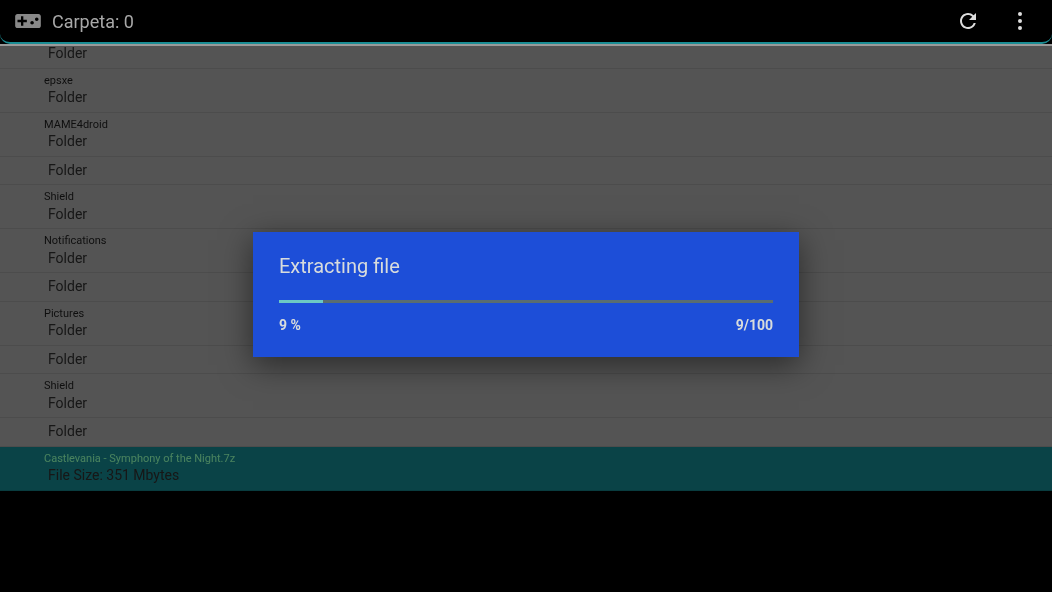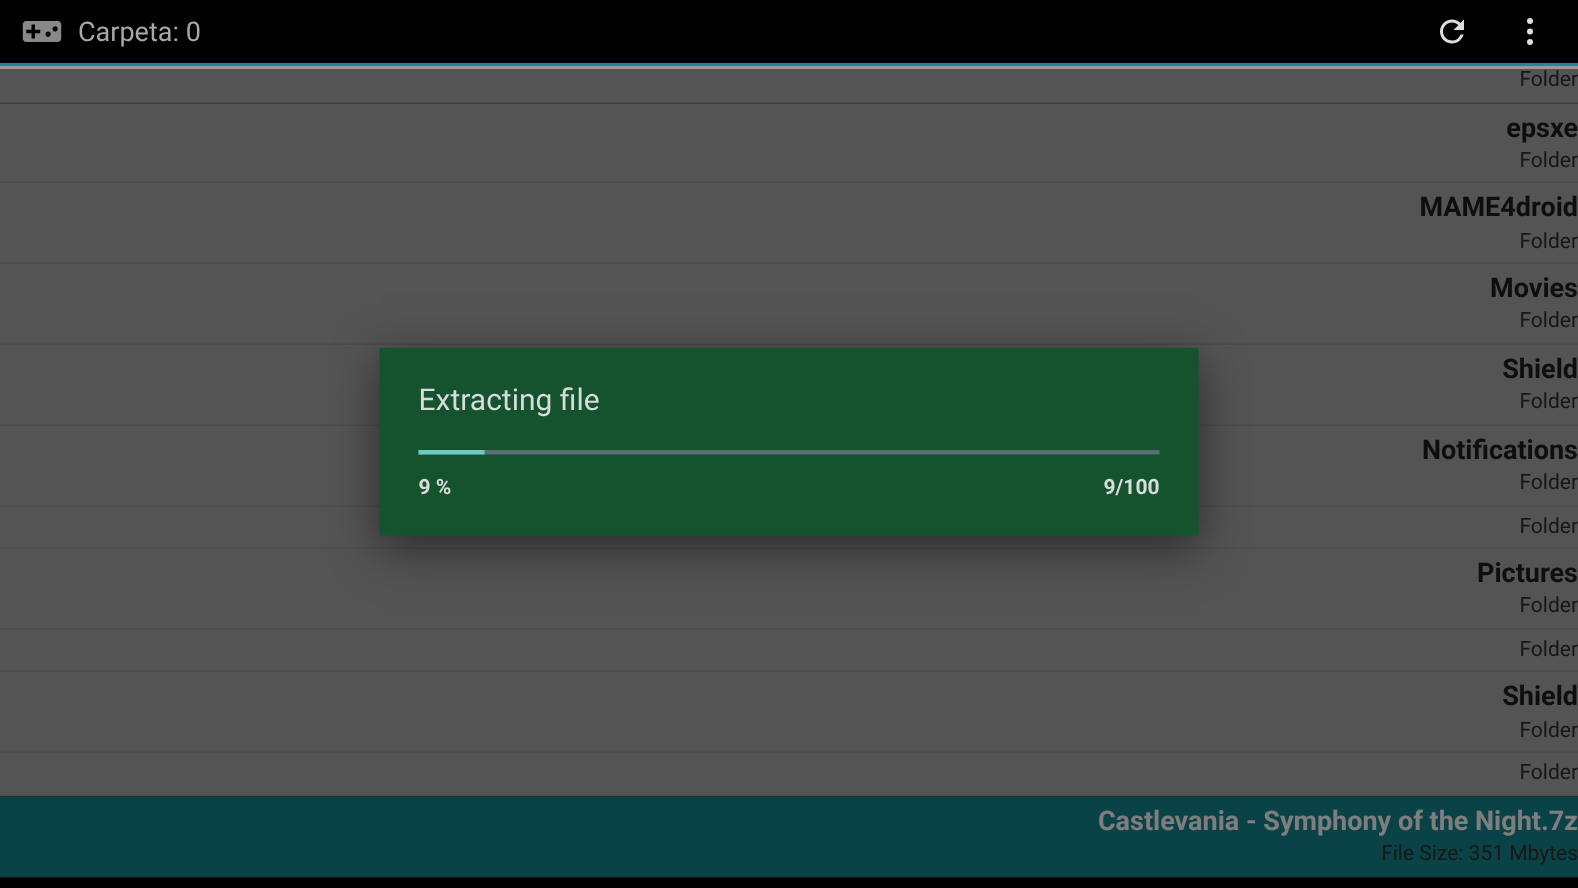--- a/index.html
+++ b/index.html
@@ -15,20 +15,21 @@
       overflow: hidden;
       position: relative;
     }
     .action-bar {
       height: 44px;
       background: #000;
       display: flex;
       align-items: center;
       padding: 0 12px;
       border-bottom: 2px solid #1a8d94;
+      border-radius: 10px;
     }
     .app-icon {
       width: 32px;
       height: 32px;
       margin-right: 8px;
       display: flex;
       align-items: center;
       justify-content: center;
     }
     .app-icon svg {
@@ -50,69 +51,68 @@
       height: 24px;
       cursor: pointer;
     }
     .action-icon svg {
       fill: #ddd;
     }
     .list-container {
       position: relative;
       height: 546px;
       overflow: hidden;
-      text-align: right;
     }
     .list-item {
       padding: 4px 0 4px 44px;
       border-bottom: 1px solid rgba(0,0,0,0.1);
       background: #9a9a9a;
     }
     .list-item:nth-child(even) {
       background: #9a9a9a;
     }
     .list-item.first-partial {
       padding-top: 0;
     }
     .list-item.selected {
       background: #137a81;
     }
     .item-name {
       color: #1a1a1a;
-      font-size: 18px;
-      font-weight: bold;
+      font-size: 11px;
+      font-weight: normal;
       line-height: 1.4;
     }
     .item-type {
       color: #2a2a2a;
       font-size: 14px;
       line-height: 1.4;
       padding-left: 4px;
     }
     .selected .item-name {
-      color: #e5e5e5;
+      color: #86efac;
     }
     .selected .item-type {
       color: #2a2a2a;
     }
     .scrim {
       position: absolute;
       left: 0;
       right: 0;
       top: 46px;
       bottom: 0;
       background: rgba(0,0,0,0.45);
       pointer-events: none;
     }
     .dialog {
       position: absolute;
       left: 253px;
       top: 232px;
       width: 546px;
-      background: #14532d;
+      background: #1d4ed8;
       box-shadow: 0 8px 30px rgba(0,0,0,0.5);
       padding: 22px 26px 24px 26px;
     }
     .dialog-title {
       color: #d8dcdc;
       font-size: 20px;
       font-weight: 400;
       margin-bottom: 22px;
     }
     .progress-bar {
@@ -168,21 +168,20 @@
     </div>
     <div class="list-item">
       <div class="item-name">epsxe</div>
       <div class="item-type">Folder</div>
     </div>
     <div class="list-item">
       <div class="item-name">MAME4droid</div>
       <div class="item-type">Folder</div>
     </div>
     <div class="list-item">
-      <div class="item-name">Movies</div>
       <div class="item-type">Folder</div>
     </div>
     <div class="list-item">
       <div class="item-name">Shield</div>
       <div class="item-type">Folder</div>
     </div>
     <div class="list-item">
       <div class="item-name">Notifications</div>
       <div class="item-type">Folder</div>
     </div>

